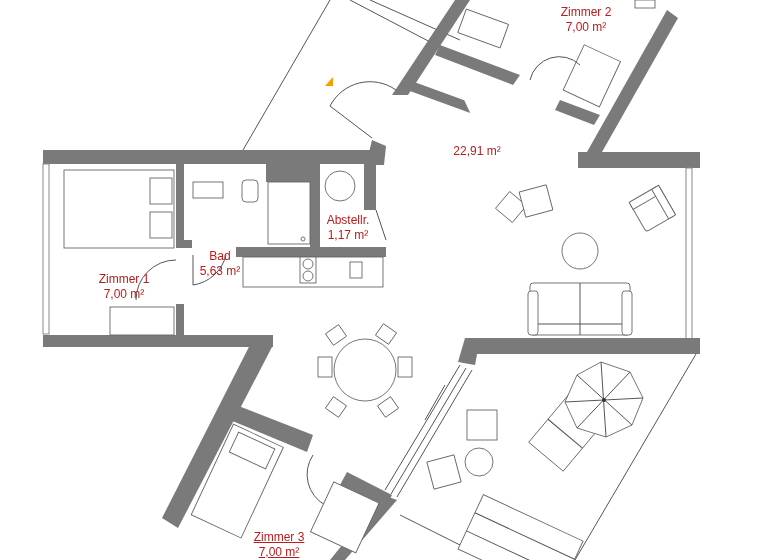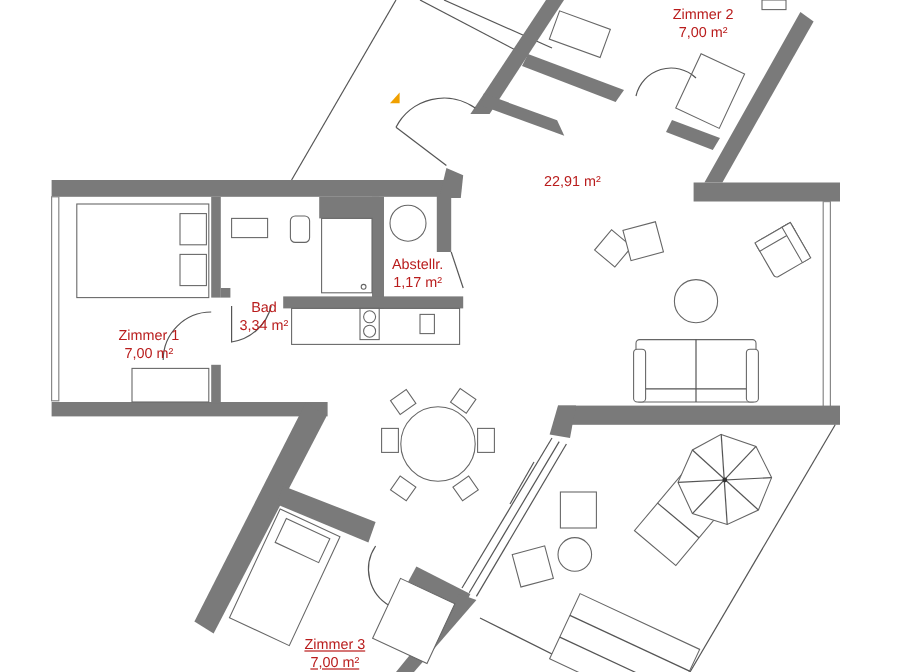--- a/index.html
+++ b/index.html
@@ -173,21 +173,21 @@
     </g>
   </g>
 </svg>
 
 <div class="label" style="left:96px; top:272px;margin-left:28px;">
   <div>Zimmer 1</div>
   <div>7,00 m²</div>
 </div>
 <div class="label" style="left:220px; top:213px;margin-top:36px;">
   <div>Bad</div>
-  <div>3,34 m²</div>
+  <div>5,63 m²</div>
 </div>
 <div class="label" style="left:348px; top:213px;">
   <div>Abstellr.</div>
   <div>1,17 m²</div>
 </div>
 <div class="label" style="left:477px; top:144px;">
   <div>22,91 m²</div>
 </div>
 <div class="label" style="left:586px; top:5px;">
   <div>Zimmer 2</div>

